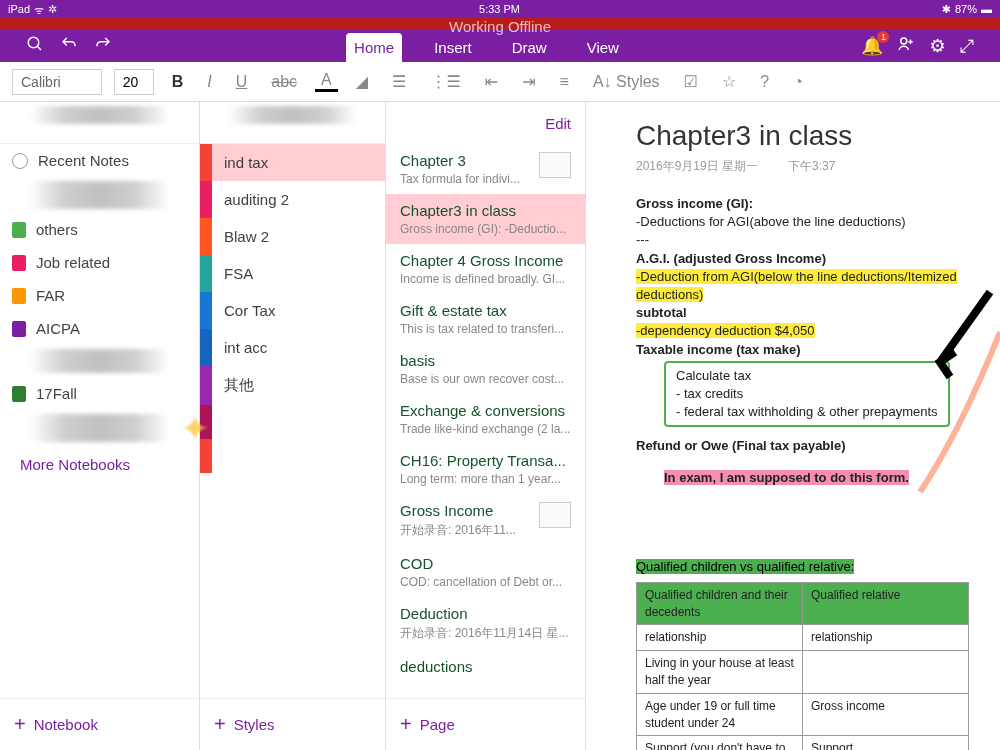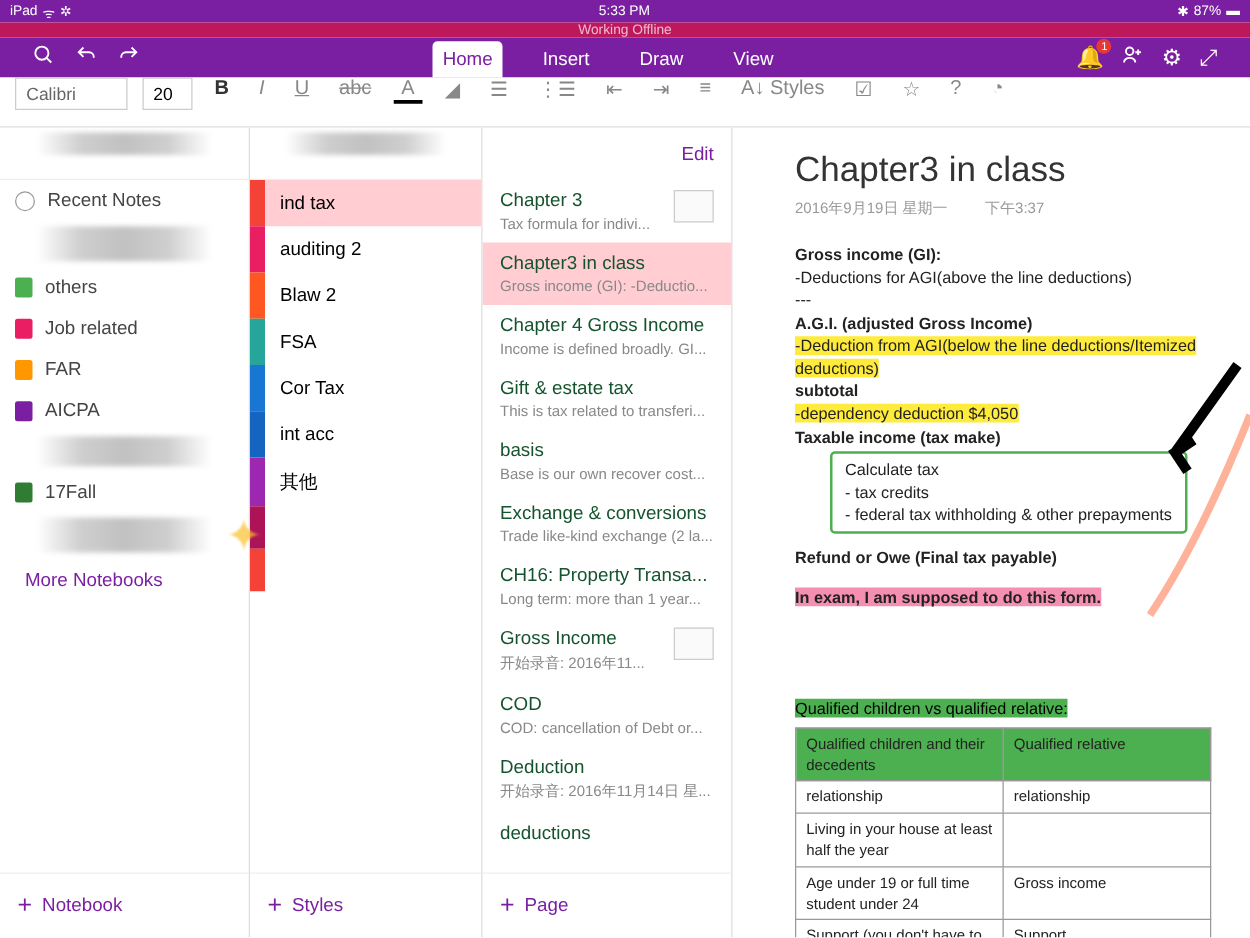--- a/index.html
+++ b/index.html
@@ -2,52 +2,52 @@
 <html><head>
 <meta charset="utf-8">
 <style>
 * { margin: 0; padding: 0; box-sizing: border-box; font-family: -apple-system, "Segoe UI", sans-serif; }
 body { width: 1000px; height: 750px; overflow: hidden; background: #fff; }
 
 .status-bar { height: 18px; background: #7b1fa2; color: #fff; display: flex; align-items: center; justify-content: space-between; padding: 0 8px; font-size: 11px; }
 .status-left, .status-right { display: flex; gap: 4px; align-items: center; }
 .status-center { font-size: 11px; }
 
-.title-bar { height: 12px; background: #be185d; color: rgba(255,255,255,0.7); text-align: center; font-size: 11px; }
+.title-bar { height: 12px; background: #b91c1c; color: rgba(255,255,255,0.7); text-align: center; font-size: 15px; }
 
 .top-toolbar { height: 32px; background: #7b1fa2; display: flex; align-items: center; padding: 0 26px; }
 .tb-left { display: flex; gap: 16px; align-items: center; }
 .tb-center { flex: 1; display: flex; justify-content: center; gap: 24px; align-items: flex-end; height: 100%; }
 .tb-right { display: flex; gap: 14px; align-items: center; }
 .tab { color: #fff; font-size: 15px; padding: 6px 8px; cursor: pointer; }
 .tab.active { background: #fff; color: #7b1fa2; border-radius: 4px 4px 0 0; }
 .icon-btn { color: #fff; font-size: 18px; cursor: pointer; position: relative; }
 .badge { position: absolute; top: -4px; right: -6px; background: #e53935; color: #fff; font-size: 9px; width: 12px; height: 12px; border-radius: 50%; display: flex; align-items: center; justify-content: center; }
 
-.format-bar { height: 40px; background: #fff; border-bottom: 1px solid #ddd; display: flex; align-items: flex-start; padding: 0 12px; gap: 12px; }
+.format-bar { height: 40px; background: #fff; border-bottom: 1px solid #ddd; display: flex; align-items: center; padding: 0 12px; gap: 12px; }
 .font-select { border: 1px solid #ccc; padding: 4px 40px 4px 8px; font-size: 14px; color: #666; }
 .font-size { border: 1px solid #ccc; padding: 4px 8px; width: 40px; font-size: 14px; }
 .fmt-btn { color: #888; font-size: 16px; padding: 0 6px; cursor: pointer; }
 .fmt-btn.bold { font-weight: bold; color: #333; }
 .fmt-btn.font-color { border-bottom: 3px solid #000; }
 
 .main { display: flex; height: 648px; }
 
 .col1 { width: 200px; border-right: 1px solid #ddd; display: flex; flex-direction: column; }
 .col1-header { height: 42px; border-bottom: 1px solid #eee; }
 .nb-item { display: flex; align-items: center; padding: 8px 12px; font-size: 15px; color: #444; gap: 10px; cursor: pointer; }
 .nb-icon { width: 14px; height: 16px; border-radius: 2px; }
 .nb-clock { width: 16px; height: 16px; border: 1.5px solid #999; border-radius: 50%; position: relative; }
 .more-nb { color: #7b1fa2; padding: 10px 20px; font-size: 15px; }
 .col1-footer { margin-top: auto; padding: 14px; color: #7b1fa2; font-size: 15px; display: flex; align-items: center; gap: 8px; border-top: 1px solid #eee; cursor: pointer; }
 .smudge { height: 18px; background: linear-gradient(90deg, transparent 10%, #888 30%, #666 50%, #888 70%, transparent 90%); opacity: 0.4; margin: 4px 12px; border-radius: 8px; filter: blur(2px); }
 
 .col2 { width: 186px; border-right: 1px solid #ddd; display: flex; flex-direction: column; position: relative; }
 .col2-header { height: 42px; border-bottom: 1px solid #eee; }
-.sec-item { display: flex; align-items: center; padding: 10px 12px; font-size: 15px; color: #000000; cursor: pointer; }
+.sec-item { display: flex; align-items: center; padding: 10px 12px; font-size: 15px; color: #404040; cursor: pointer; }
 .sec-wrap { position: relative; border-left-width: 12px; border-left-style: solid; }
 .sec-wrap.selected { background: #ffcdd2; }
 .col2-footer { margin-top: auto; padding: 14px; color: #7b1fa2; font-size: 15px; display: flex; align-items: center; gap: 8px; border-top: 1px solid #eee; cursor: pointer; }
 .cross { position: absolute; top: 306px; left: -20px; color: #fbc02d; font-size: 36px; filter: blur(1px); opacity: 0.7; }
 
 .col3 { width: 200px; border-right: 1px solid #ddd; display: flex; flex-direction: column; }
 .col3-header { height: 42px; display: flex; align-items: center; justify-content: flex-end; padding: 0 14px; }
 .edit-link { color: #7b1fa2; font-size: 15px; cursor: pointer; }
 .page-item { padding: 8px 14px; cursor: pointer; }
 .page-item.selected { background: #ffcdd2; }
@@ -55,21 +55,21 @@
 .page-sub { font-size: 12px; color: #888; white-space: nowrap; overflow: hidden; text-overflow: ellipsis; }
 .page-thumb { float: right; width: 32px; height: 26px; border: 1px solid #ccc; margin-left: 4px; background: #fafafa; }
 .col3-footer { margin-top: auto; padding: 14px; color: #7b1fa2; font-size: 15px; display: flex; align-items: center; gap: 8px; border-top: 1px solid #eee; cursor: pointer; }
 
 .content { flex: 1; padding: 18px 14px 18px 50px; overflow: hidden; position: relative; }
 .note-title { font-size: 28px; font-weight: 300; color: #333; margin-bottom: 6px; }
 .note-date { font-size: 12px; color: #999; margin-bottom: 20px; display: flex; gap: 30px; }
 .note-body { font-size: 13px; color: #222; line-height: 1.4; }
 .note-body .bold { font-weight: bold; }
 .hl-yellow { background: #ffeb3b; }
-.hl-pink { background: #f48fb1; }
+.hl-pink { background: #f48fb1; margin-left: 28px; }
 .hl-green { background: #4caf50; color: #000; }
 .calc-box { border: 2px solid #4caf50; padding: 4px 10px; margin: 2px 0 2px 28px; display: inline-block; border-radius: 4px; }
 .arrow-svg { position: absolute; top: 180px; right: -20px; }
 
 .qc-table { border-collapse: collapse; margin-top: 6px; font-size: 12px; }
 .qc-table td { border: 1px solid #999; padding: 4px 8px; vertical-align: top; width: 166px; }
 .qc-table .hdr { background: #4caf50; }
 .plus { font-size: 20px; font-weight: 300; }
 </style>
 </head>

